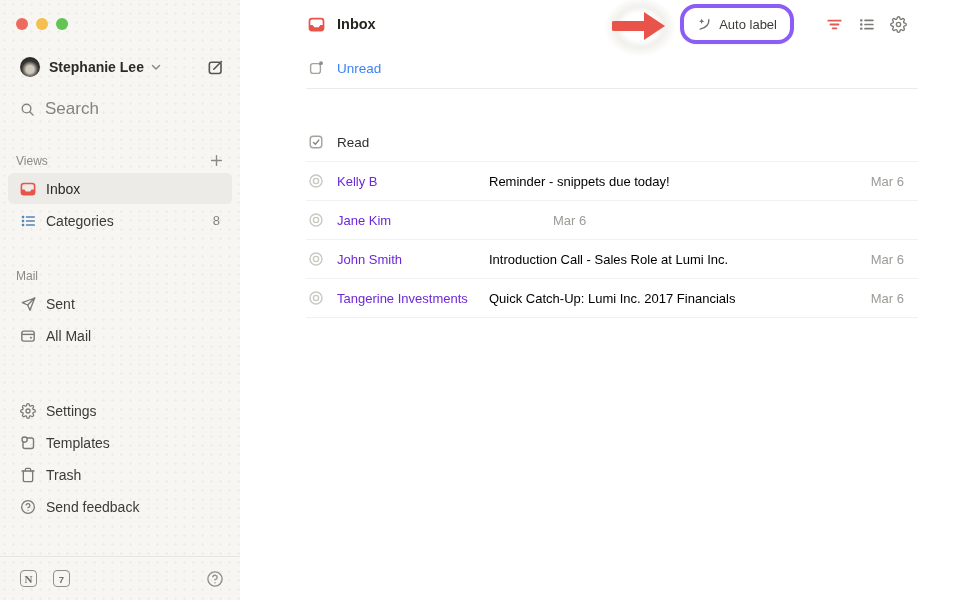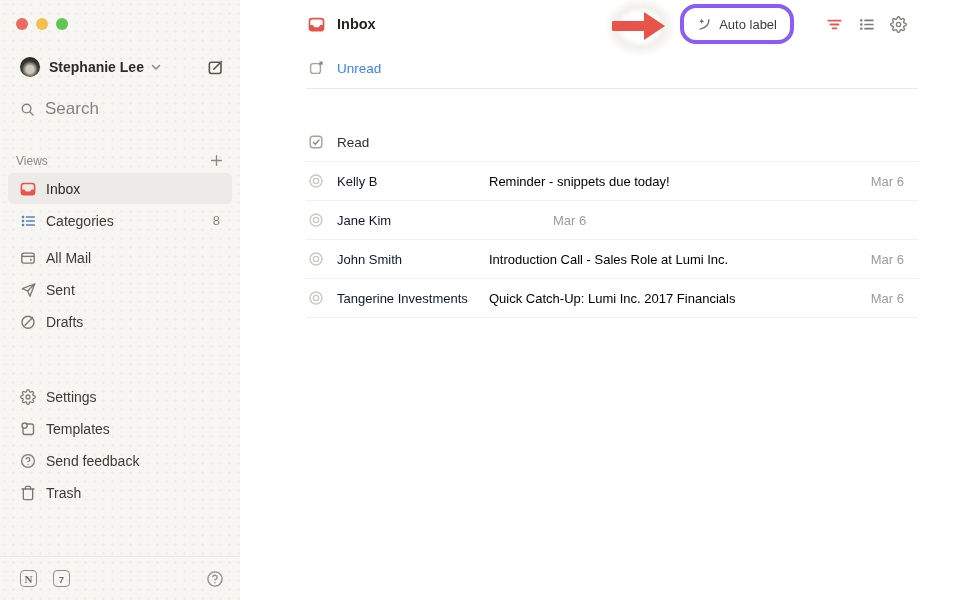--- a/index.html
+++ b/index.html
@@ -66,21 +66,21 @@
   .group-row .glabel { margin-left:13px; font-size:13.5px; }
   .group-row.unread { color:#3b82f6;text-align:center; }
   .group-row.read { height:38px; color:#2f2e2b; font-weight:500; }
   .divider { border-bottom:1px solid #eceae7; margin:0 42px 0 66px; }
   .divider.light { border-bottom-color:#f2f1ee; }
   .gap-spacer { height:34px; }
 
   .mail-row { height:38px; display:flex; align-items:center; padding:0 56px 0 68px;
               font-size:13px; cursor:pointer; }
   .mail-row .status { flex:0 0 16px; display:flex; align-items:center; margin-right:13px; }
-  .mail-row .sender { flex:0 0 152px; color:#0f172a; overflow:hidden; white-space:nowrap; }
+  .mail-row .sender { flex:0 0 152px; color:#6d28d9; overflow:hidden; white-space:nowrap; }
   .mail-row .subject { flex:1; color:#000000; overflow:hidden; white-space:nowrap; }
   .mail-row .date { margin-left:16px; color:#9c9b96;padding-left:48px; }
 
   svg { display:block; }
 </style>
 </head>
 <body>
 
 <div class="app">
 
@@ -138,76 +138,72 @@
             <rect x="1.8" y="2.8" width="2.4" height="2.4" rx="0.7" fill="#5585b5"></rect>
             <rect x="1.8" y="6.8" width="2.4" height="2.4" rx="0.7" fill="#5585b5"></rect>
             <rect x="1.8" y="10.8" width="2.4" height="2.4" rx="0.7" fill="#5585b5"></rect>
             <path d="M6.6 4h7.6M6.6 8h7.6M6.6 12h7.6" stroke="#5585b5" stroke-width="1.7" stroke-linecap="round"></path>
           </svg>
         <span class="nlabel">Categories</span>
         <span class="count">8</span>
       </div>
     </div>
 
+    <div class="section-head">
+      <span>Mail</span>
+    </div>
 
     <div class="nav-group">
+      <div class="nav-item">
+        <svg width="16" height="16" viewBox="0 0 24 24">
+            <path d="M22 3L11.5 13.5" stroke="#7b7a74" stroke-width="2" fill="none" stroke-linecap="round"></path>
+            <path d="M22 3L15 21.5l-3.5-8L3.5 10z" stroke="#7b7a74" stroke-width="2" fill="none" stroke-linejoin="round"></path>
+          </svg>
+        <span class="nlabel">Sent</span>
+      </div>
       <div class="nav-item">
         <svg width="16" height="16" viewBox="0 0 16 16">
             <rect x="1.8" y="3.1" width="12.4" height="10" rx="2" stroke="#7b7a74" stroke-width="1.4" fill="none"></rect>
             <path d="M1.8 6.4h12.4" stroke="#7b7a74" stroke-width="1.4"></path>
             <circle cx="10.9" cy="9.7" r="1" fill="#7b7a74"></circle>
           </svg>
         <span class="nlabel">All Mail</span>
       </div>
-      <div class="nav-item">
-        <svg width="16" height="16" viewBox="0 0 24 24">
-            <path d="M22 3L11.5 13.5" stroke="#7b7a74" stroke-width="2" fill="none" stroke-linecap="round"></path>
-            <path d="M22 3L15 21.5l-3.5-8L3.5 10z" stroke="#7b7a74" stroke-width="2" fill="none" stroke-linejoin="round"></path>
-          </svg>
-        <span class="nlabel">Sent</span>
-      </div>
-      <div class="nav-item">
-        <svg width="16" height="16" viewBox="0 0 16 16">
-            <circle cx="8" cy="8.2" r="6" stroke="#7b7a74" stroke-width="1.4" fill="none"></circle>
-            <path d="M5 11.2l6.6-6.8 1-1" stroke="#7b7a74" stroke-width="1.4" stroke-linecap="round"></path>
-          </svg>
-        <span class="nlabel">Drafts</span>
-      </div>
     </div>
 
     <div class="nav-group tools-group">
       <div class="nav-item">
         <svg width="16" height="16" viewBox="0 0 24 24" fill="none" stroke="#7b7a74" stroke-width="1.9" stroke-linecap="round" stroke-linejoin="round">
             <circle cx="12" cy="12" r="3"></circle>
             <path d="M19.4 15a1.65 1.65 0 0 0 .33 1.82l.06.06a2 2 0 0 1-2.83 2.83l-.06-.06a1.65 1.65 0 0 0-1.82-.33 1.65 1.65 0 0 0-1 1.51V21a2 2 0 0 1-4 0v-.09A1.65 1.65 0 0 0 9 19.4a1.65 1.65 0 0 0-1.82.33l-.06.06a2 2 0 0 1-2.83-2.83l.06-.06a1.65 1.65 0 0 0 .33-1.82 1.65 1.65 0 0 0-1.51-1H3a2 2 0 0 1 0-4h.09A1.65 1.65 0 0 0 4.6 9a1.65 1.65 0 0 0-.33-1.82l-.06-.06a2 2 0 0 1 2.83-2.83l.06.06a1.65 1.65 0 0 0 1.82.33H9a1.65 1.65 0 0 0 1-1.51V3a2 2 0 0 1 4 0v.09a1.65 1.65 0 0 0 1 1.51 1.65 1.65 0 0 0 1.82-.33l.06-.06a2 2 0 0 1 2.83 2.83l-.06.06a1.65 1.65 0 0 0-.33 1.82V9a1.65 1.65 0 0 0 1.51 1H21a2 2 0 0 1 0 4h-.09a1.65 1.65 0 0 0-1.51 1z"></path>
           </svg>
         <span class="nlabel">Settings</span>
       </div>
       <div class="nav-item">
         <svg width="16" height="16" viewBox="0 0 16 16">
             <rect x="3" y="3" width="10.5" height="10.5" rx="2" stroke="#7b7a74" stroke-width="1.4" fill="none"></rect>
             <circle cx="4.6" cy="4.6" r="2.6" stroke="#7b7a74" stroke-width="1.4" fill="#f7f6f3"></circle>
           </svg>
         <span class="nlabel">Templates</span>
+      </div>
+      <div class="nav-item">
+        <svg width="16" height="16" viewBox="0 0 24 24" fill="none" stroke="#7b7a74" stroke-width="2" stroke-linecap="round" stroke-linejoin="round">
+            <path d="M3 6h18"></path>
+            <path d="M19 6v14a2 2 0 0 1-2 2H7a2 2 0 0 1-2-2V6"></path>
+            <path d="M8 6V4a2 2 0 0 1 2-2h4a2 2 0 0 1 2 2v2"></path>
+          </svg>
+        <span class="nlabel">Trash</span>
       </div>
       <div class="nav-item">
         <svg width="16" height="16" viewBox="0 0 24 24" fill="none" stroke="#7b7a74" stroke-width="1.9" stroke-linecap="round" stroke-linejoin="round">
             <circle cx="12" cy="12" r="9.5"></circle>
             <path d="M9.09 9a3 3 0 0 1 5.83 1c0 2-3 3-3 3"></path>
             <path d="M12 17h.01"></path>
           </svg>
         <span class="nlabel">Send feedback</span>
-      </div>
-      <div class="nav-item">
-        <svg width="16" height="16" viewBox="0 0 24 24" fill="none" stroke="#7b7a74" stroke-width="2" stroke-linecap="round" stroke-linejoin="round">
-            <path d="M3 6h18"></path>
-            <path d="M19 6v14a2 2 0 0 1-2 2H7a2 2 0 0 1-2-2V6"></path>
-            <path d="M8 6V4a2 2 0 0 1 2-2h4a2 2 0 0 1 2 2v2"></path>
-          </svg>
-        <span class="nlabel">Trash</span>
       </div>
     </div>
 
     <div class="side-footer">
       <span class="sq-badge notion">N</span>
       <span class="sq-badge cal">7</span>
       <span class="spacer"></span>
       <span>
         <svg width="18" height="18" viewBox="0 0 24 24" fill="none" stroke="#8f8e88" stroke-width="1.8" stroke-linecap="round" stroke-linejoin="round">
             <circle cx="12" cy="12" r="9.5"></circle>

